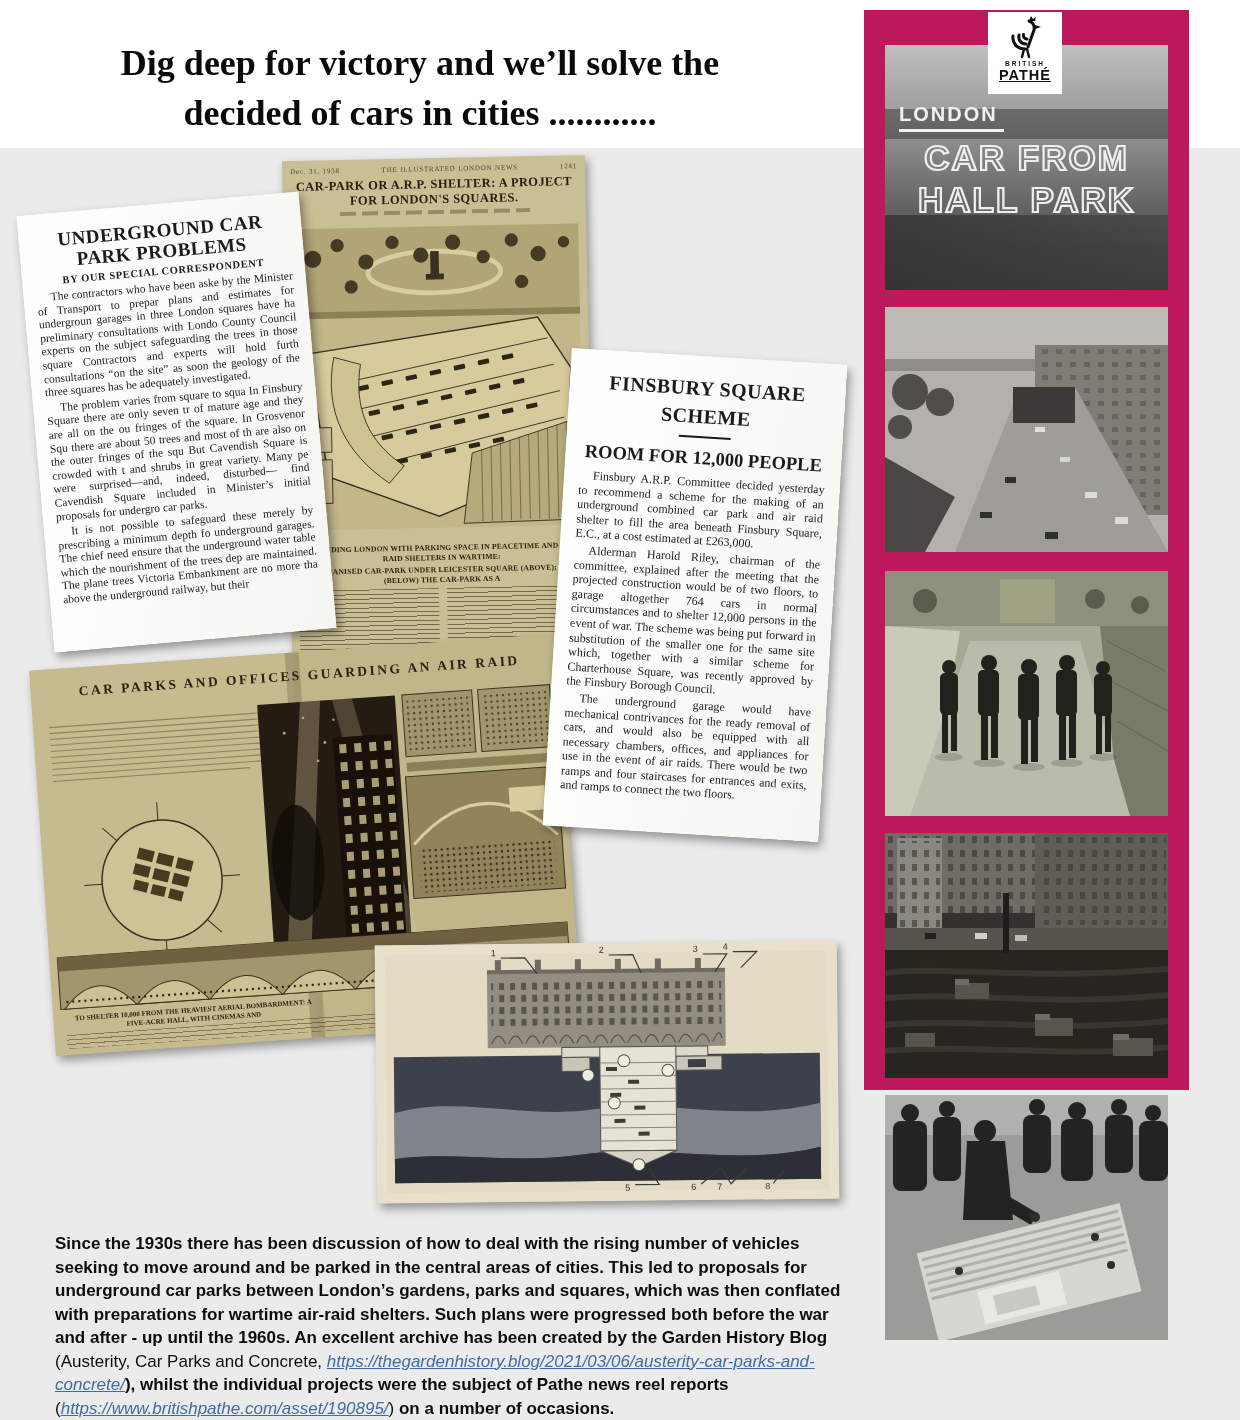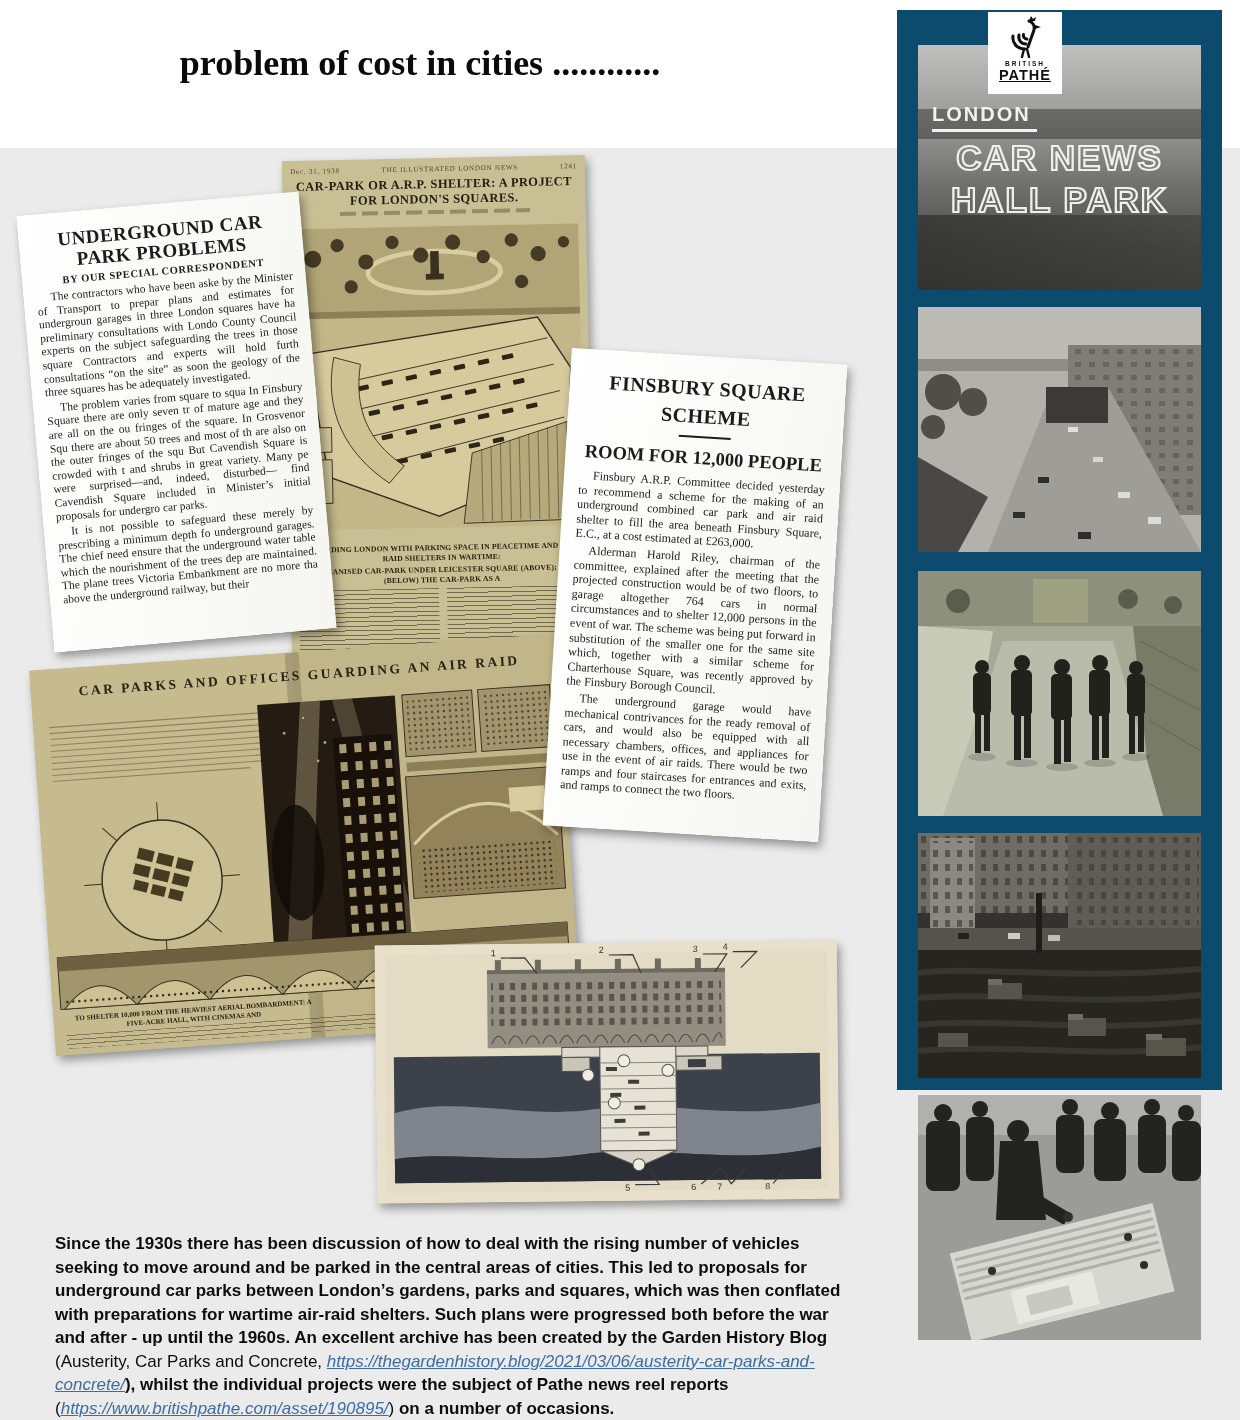--- a/index.html
+++ b/index.html
@@ -47,21 +47,21 @@
     font-family:"Liberation Serif","DejaVu Serif",serif;font-weight:700;font-size:7px;line-height:8.5px;color:#2a2212;}
   .spread-cap.left{left:16px;width:248px;}
   .spread-cap.right{left:278px;width:234px;}
   .spread-bottompat{position:absolute;left:12px;top:366px;width:503px;height:14px;z-index:2;opacity:.8;}
 
   
   .dcard{left:376px;top:943px;width:462px;height:258px;transform:rotate(-.6deg);z-index:6;background:#e8e0cb;}
   .dcard .callout{position:absolute;font-size:9px;color:#30302e;font-family:"Liberation Sans",sans-serif;z-index:2;}
 
   
-  .strip{position:absolute;left:897px;top:10px;width:325px;height:1080px;background:#0c4a6e;z-index:7;}
+  .strip{position:absolute;left:864px;top:10px;width:325px;height:1080px;background:#be185d;z-index:7;}
   .frame{position:absolute;left:21px;width:283px;height:245px;overflow:hidden;background:#6d6d6b;}
   .frame svg{display:block;}
   .f1{top:35px;background:linear-gradient(180deg,#bfbfbd 0%,#9b9b99 30%,#6f6f6d 58%,#4d4d4b 82%,#3c3c3a 100%);}
   .f1-band{position:absolute;left:0;top:64px;width:283px;height:30px;background:rgba(42,42,38,.45);}
   .f1-fg{position:absolute;left:0;top:170px;width:283px;height:75px;
     background:linear-gradient(160deg,rgba(30,30,28,.55),rgba(60,60,56,.25));}
   .f1-london{position:absolute;left:14px;top:58px;color:#f2f2f0;font-weight:700;font-size:20px;letter-spacing:2px;
     border-bottom:3px solid #f2f2f0;padding:0 6px 3px 0;}
   .f1-title{position:absolute;left:0;top:92px;width:283px;text-align:center;font-weight:700;
     font-size:35px;line-height:42px;letter-spacing:2px;color:rgba(130,130,128,.12);
@@ -81,21 +81,22 @@
   .seg-italic{font-weight:400;}
   .seg-link{font-style:italic;font-weight:400;color:#3c6ca8;text-decoration:underline;}
 </style>
 </head>
 <body>
 
 <div id="canvas">
   <div class="topband"></div>
 
   <div class="title">
-    <div>problem of cost in cities ............</div>
+    <div>Dig deep for victory and we’ll solve the</div>
+    <div>decided of cars in cities ............</div>
   </div>
 
   <div class="paper iln">
     <div class="iln-head">
       <span>Dec. 31, 1938</span>
       <span>THE ILLUSTRATED LONDON NEWS</span>
       <span>1241</span>
     </div>
     <div class="iln-headline">CAR-PARK OR A.R.P. SHELTER: A PROJECT FOR LONDON'S SQUARES.</div>
     <div class="iln-subline"></div>
@@ -382,21 +383,21 @@
     <span class="callout" style="left:340px;top:240px">7</span>
     <span class="callout" style="left:388px;top:240px">8</span>
   </div>
 
   <div class="strip">
     <div class="frame f1">
       <div class="f1-band"></div>
       <div class="f1-fg"></div>
       <div class="f1-london">LONDON</div>
       <div class="f1-title">
-        <div>CAR NEWS</div>
+        <div>CAR FROM</div>
         <div>HALL PARK</div>
       </div>
     </div>
 
     <div class="frame f2">
       <svg width="283" height="245" viewBox="0 0 283 245">
         <defs>
             <pattern id="w2" width="14" height="13" patternUnits="userSpaceOnUse">
               <rect x="3" y="3" width="6" height="5" fill="#5d5a54"></rect>
             </pattern>

